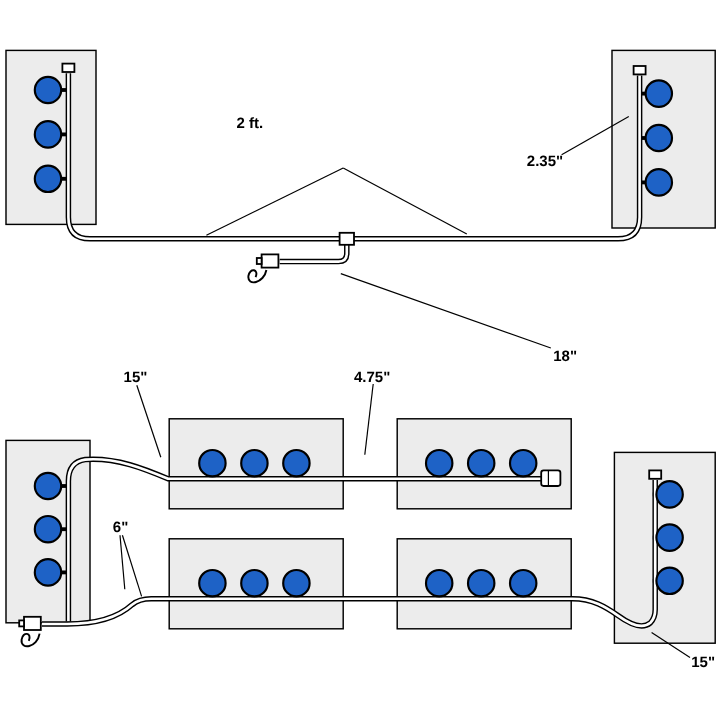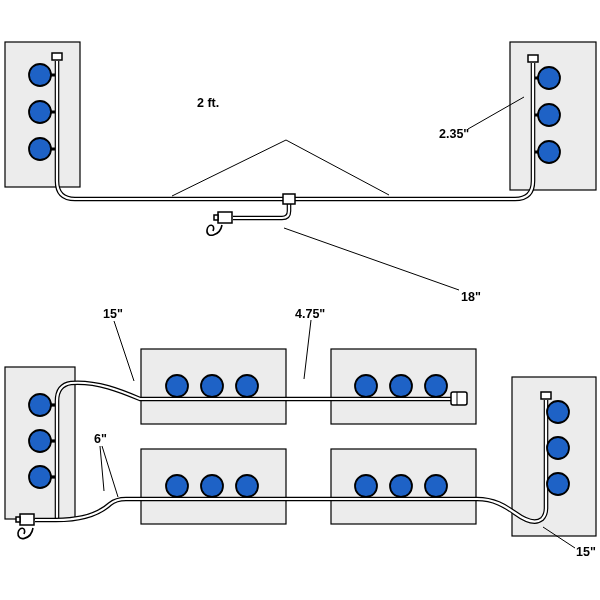--- a/index.html
+++ b/index.html
@@ -1,17 +1,17 @@
 <!DOCTYPE html>
 <html style="--background: #ffffff; --panel-fill: #ececec; --panel-stroke: #000000; --port-fill: #1e62c6; --port-stroke: #000000; --tube-outline: #000000; --tube-fill: #ffffff; --label-color: #000000;"><head>
 <meta charset="utf-8">
 <style>
   html,body{margin:0;padding:0;background:var(--background,#fff);}
   .stage{width:600px;height:600px;position:relative;background:var(--background,#fff);
-         font-family:"Liberation Sans",sans-serif;overflow:hidden;border-radius:13px;}
+         font-family:"Liberation Sans",sans-serif;overflow:hidden;}
   svg{display:block;}
   .panel{fill:var(--panel-fill,#ececec);stroke:var(--panel-stroke,#000);stroke-width:1.2;}
   .port{fill:var(--port-fill,#1e62c6);stroke:var(--port-stroke,#000);stroke-width:1.8;}
   .tube-outer{fill:none;stroke:var(--tube-outline,#000);stroke-width:4.6;stroke-linejoin:round;}
   .tube-inner{fill:none;stroke:var(--tube-fill,#fff);stroke-width:2.2;stroke-linejoin:round;}
   .nozzle{stroke:var(--tube-outline,#000);stroke-width:3.2;}
   .stem{stroke:var(--tube-outline,#000);stroke-width:3;}
   .cap,.fitting,.plug{fill:var(--tube-fill,#fff);stroke:var(--tube-outline,#000);stroke-width:1.5;}
   .curl{fill:none;stroke:var(--tube-outline,#000);stroke-width:1.6;}
   .leader{stroke:var(--label-color,#000);stroke-width:1;}

